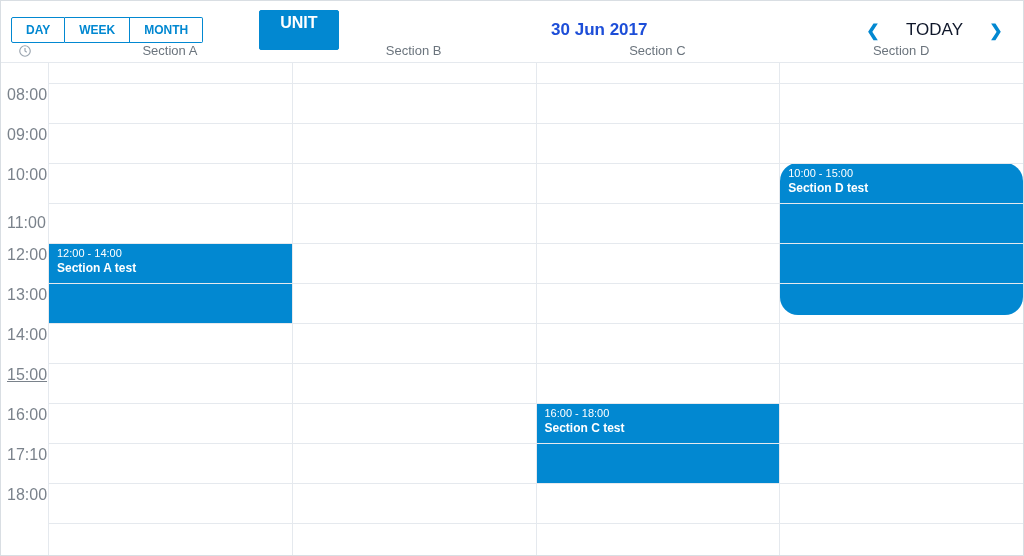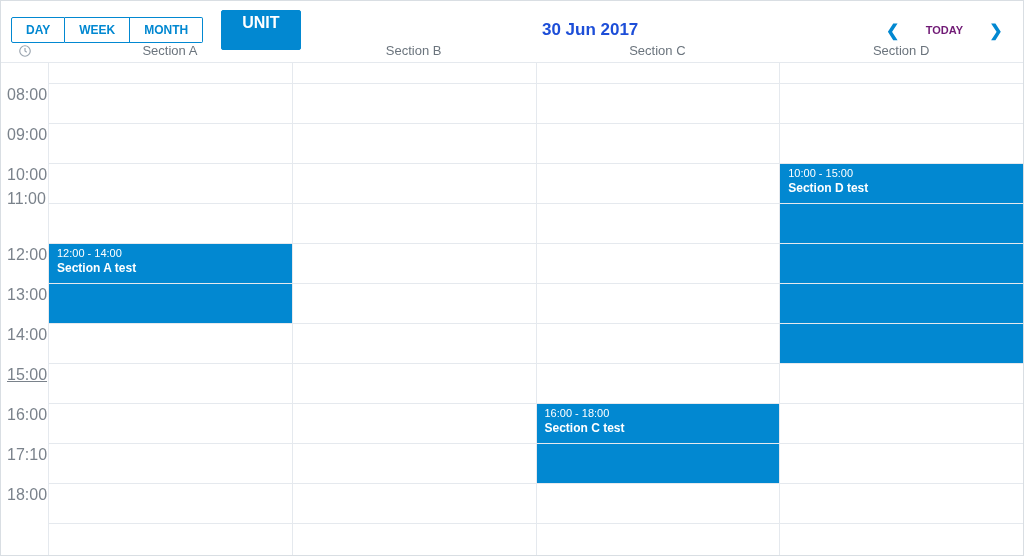--- a/index.html
+++ b/index.html
@@ -1,29 +1,29 @@
 <!DOCTYPE html>
 <html><head>
 <meta charset="utf-8">
 <style>
   * { box-sizing: border-box; }
   html, body { margin:0; padding:0; font-family: Arial, Helvetica, sans-serif; font-size:13px; color:#444; background:#fff; }
   .wrapper { width:1024px; height:556px; border:1px solid #d9dee3; position:relative; overflow:hidden; }
   
-  .toolbar { display:flex; align-items:center; height:38px; padding:20px 10px 0 10px; }
+  .toolbar { display:flex; align-items:center; height:38px; padding:20px 10px 0 10px;gap:38px; }
   .view-group { display:flex; margin-right:18px; }
   .view-btn { height:26px; line-height:24px; padding:0 14px; font-size:12px; font-weight:700; color:#0288d1; background:#fff; border:1px solid #0288d1; cursor:pointer; }
   .view-btn + .view-btn { border-left:none; }
   .view-btn:first-child { border-radius:2px 0 0 2px; }
   .view-btn:last-child { border-radius:0 2px 2px 0; }
   .view-btn.active, .unit-btn { background:#0288d1; color:#fff; border:1px solid #0288d1; border-radius:2px; height:40px; line-height:24px; padding:0 20px; font-size:16px; font-weight:700; cursor:pointer; }
   .title { flex:1; text-align:center; font-size:17px; font-weight:700; color:#1d4ed8; }
   .nav-group { display:flex; align-items:center; gap:8px; padding-right:4px; }
   .nav-btn { width:26px; height:26px; display:flex; align-items:center; justify-content:center; color:#0288d1; font-size:16px; font-weight:700; cursor:pointer; }
-  .today-btn { height:26px; line-height:26px; padding:0 12px; font-size:11px; font-weight:700; color:#701a75; cursor:pointer; }
+  .today-btn { height:26px; line-height:26px; padding:0 12px; font-size:17px; font-weight:400; color:#0f172a; cursor:pointer; }
   
   .col-headers { display:flex; height:24px; border-bottom:1px solid #e5e9ee; }
   .time-gutter-head { width:47px; display:flex; align-items:center; justify-content:center; color:#9aa4af; }
   .col-head { flex:1; text-align:center; font-size:13px; color:#6b747d; line-height:24px; }
   
   .grid-area { position:relative; height:calc(556px - 38px - 24px - 2px); overflow:hidden; }
   .time-gutter { position:absolute; left:0; top:0; width:47px; bottom:0; }
   .time-slot { position:absolute; left:0; width:47px; height:40px; font-size:16px; color:#7a828b; padding-left:6px; display:flex; align-items:center; }
   .cols { position:absolute; left:47px; right:0; top:0; bottom:0; display:flex; }
   .col { flex:1; position:relative; border-left:1px solid #e5e9ee; }
@@ -69,39 +69,39 @@
     <div class="col-head">Section B</div>
     <div class="col-head">Section C</div>
     <div class="col-head">Section D</div>
   </div>
 
   <div class="grid-area">
     <div class="time-gutter" id="time-gutter">
         <div class="time-slot" style="top: 12px;">08:00</div>
         <div class="time-slot" style="top: 52px;">09:00</div>
         <div class="time-slot" style="top: 92px;">10:00</div>
-        <div class="time-slot" style="top: 116px;">11:00</div>
+        <div class="time-slot" style="top: 140px;">11:00</div>
         <div class="time-slot" style="top: 172px;">12:00</div>
         <div class="time-slot" style="top: 212px;">13:00</div>
         <div class="time-slot" style="top: 252px;">14:00</div>
         <div class="time-slot" style="top: 292px; text-decoration: underline;">15:00</div>
         <div class="time-slot" style="top: 332px;">16:00</div>
         <div class="time-slot" style="top: 372px;">17:10</div>
         <div class="time-slot" style="top: 412px;">18:00</div>
       </div>
     <div class="cols">
       <div class="col" id="col-0">
           <div class="event" style="top: 180px; height: 80px;"><span class="time">12:00 - 14:00</span><span>Section A test</span></div>
         </div>
       <div class="col" id="col-1"></div>
       <div class="col" id="col-2">
           <div class="event" style="top: 340px; height: 80px;"><span class="time">16:00 - 18:00</span><span>Section C test</span></div>
         </div>
       <div class="col" id="col-3">
-          <div class="event" style="top: 100px; height: 200px;"><span class="time">10:00 - 15:00</span><span>Section D test</span></div>
+          <div class="event" style="top: 100px; height: 152px; border-radius: 18px;"><span class="time">10:00 - 15:00</span><span>Section D test</span></div>
         </div>
     </div>
     <div id="hour-lines">
         <div class="hour-line" style="top: 20px; left: 47px; position: absolute; right: 0px;"></div>
         <div class="hour-line" style="top: 60px; left: 47px; position: absolute; right: 0px;"></div>
         <div class="hour-line" style="top: 100px; left: 47px; position: absolute; right: 0px;"></div>
         <div class="hour-line" style="top: 140px; left: 47px; position: absolute; right: 0px;"></div>
         <div class="hour-line" style="top: 180px; left: 47px; position: absolute; right: 0px;"></div>
         <div class="hour-line" style="top: 220px; left: 47px; position: absolute; right: 0px;"></div>
         <div class="hour-line" style="top: 260px; left: 47px; position: absolute; right: 0px;"></div>

